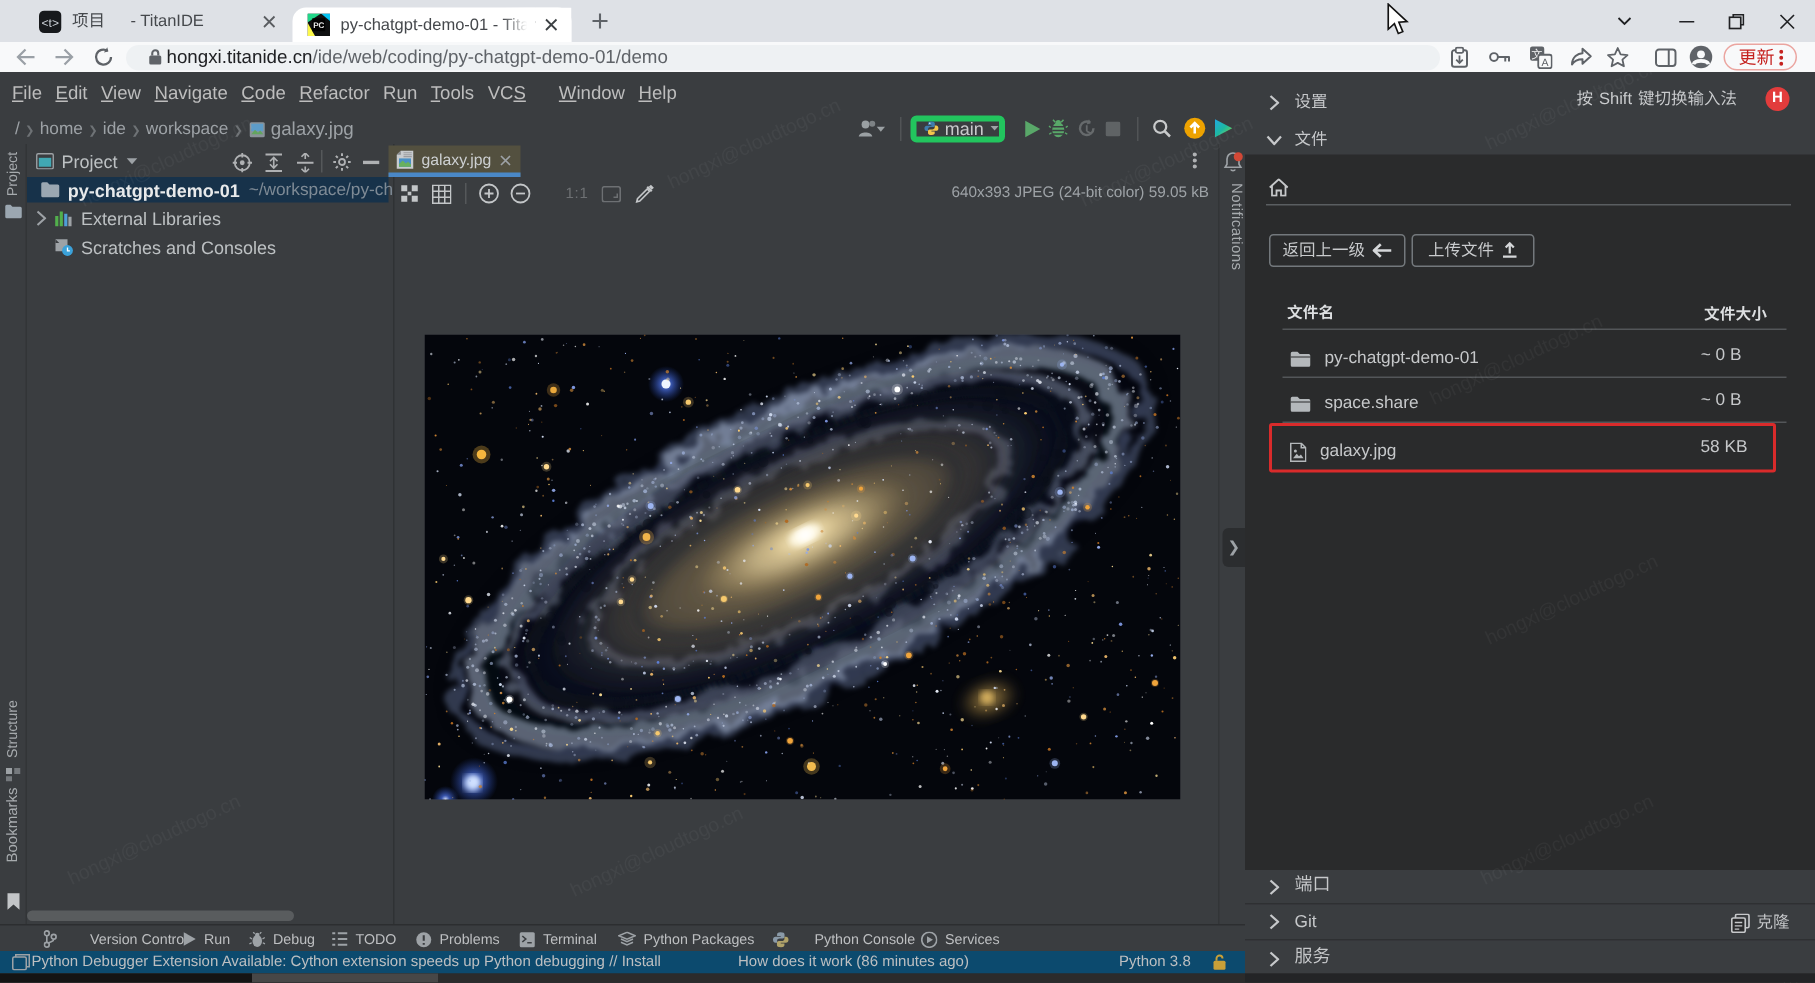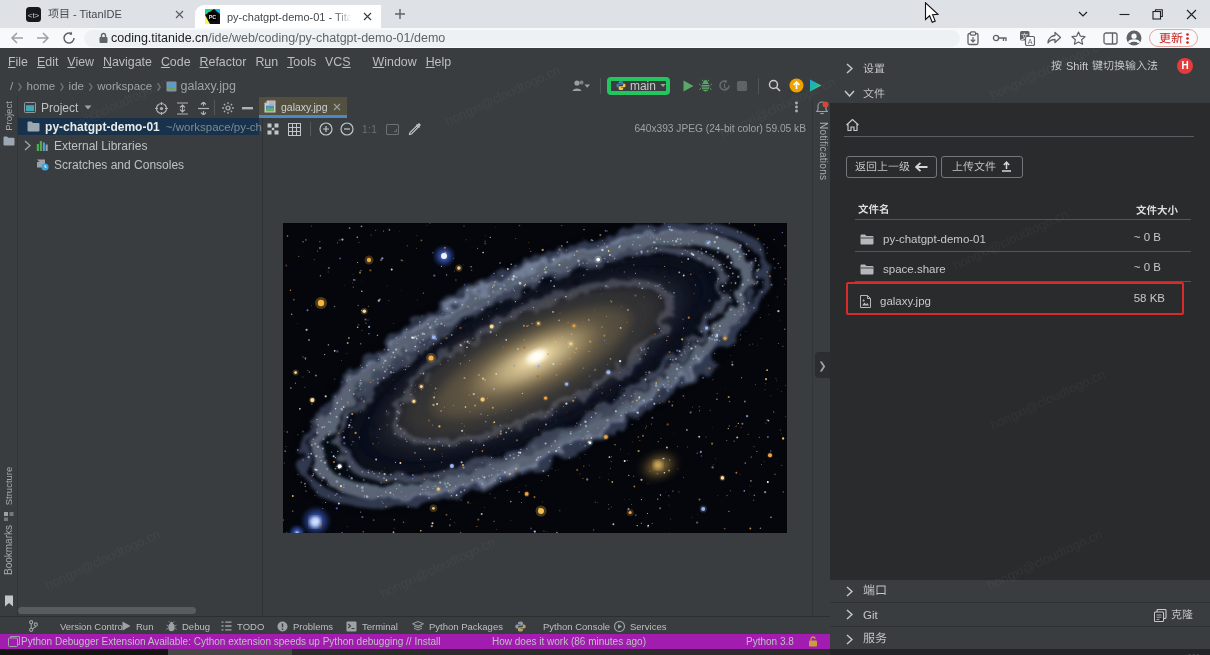--- a/index.html
+++ b/index.html
@@ -18,21 +18,21 @@
             <text x="7.5" y="10.8" font-size="8" fill="#cfd4da" text-anchor="middle" font-family="Liberation Sans">&lt;t&gt;</text>
           </svg>
         </span>
     <span style="margin-left:7px;white-space:nowrap">
           <span style="font-size:11px;color:#45484c;display:flex;align-items:center;gap:1px">
             <span style="display:inline-block;vertical-align:-2px">
               <svg width="22.0" height="13.4" viewBox="0 0 22.0 13.4" style="display:block">
                 <path fill="#45484c" d="M6.798 4.949999999999999V7.270999999999999C6.798 8.425999999999998 6.5009999999999994 9.834 3.509 10.658999999999999C3.6849999999999996 10.824 3.9269999999999996 11.120999999999999 4.026 11.296999999999999C7.138999999999999 10.318 7.622999999999999 8.712 7.622999999999999 7.270999999999999V4.949999999999999ZM7.579 9.449C8.426 9.998999999999999 9.504 10.790999999999999 10.020999999999999 11.318999999999999L10.571 10.735999999999999C10.043 10.219 8.943 9.459999999999999 8.096 8.931999999999999ZM0.319 8.425999999999998 0.528 9.283999999999999C1.5399999999999998 8.943 2.8819999999999997 8.481 4.169 8.041L4.059 7.326L2.7169999999999996 7.733V3.3H3.993V2.508H0.506V3.3H1.892V7.975ZM4.587 3.5859999999999994V8.767H5.39V4.334H8.975999999999999V8.745H9.801V3.5859999999999994H7.204999999999999C7.369999999999999 3.245 7.545999999999999 2.838 7.7219999999999995 2.442H10.527V1.693999999999999H4.191V2.442H6.742999999999999C6.633 2.816 6.5009999999999994 3.234 6.358 3.5859999999999994Z M13.562999999999999 5.279999999999999H19.349V7.094999999999999H13.562999999999999ZM13.562999999999999 4.4879999999999995V2.7059999999999995H19.349V4.4879999999999995ZM13.562999999999999 7.887H19.349V9.713H13.562999999999999ZM12.738 1.8919999999999995V11.264H13.562999999999999V10.516H19.349V11.264H20.207V1.8919999999999995Z"></path>
               </svg>
             </span>
-            <span style="margin-left:2px"> - TitanIDE</span>
+            <span style="margin-left:16px"> - TitanIDE</span>
           </span>
         </span>
     <svg width="9" height="9" viewBox="0 0 9 9" style="position:absolute;right:6px;top:10px">
           <path d="M1 1 L8 8 M8 1 L1 8" stroke="#5a5d61" stroke-width="1.2"></path>
         </svg>
   </div>
   <div class="abs" style="left:195px;top:5px;width:186px;height:23px;background:#fff;border-radius:9px 9px 0 0">
     <div class="row" style="height:100%;padding-left:10px;position:relative;overflow:hidden">
       <svg width="15" height="15" viewBox="0 0 15 15">
             <rect x="0" y="0" width="15" height="15" fill="#0e0f10"></rect>
@@ -80,21 +80,21 @@
   <svg width="14" height="14" viewBox="0 0 14 14" class="abs" style="left:62px;top:3px">
         <path d="M12 7 A5 5 0 1 1 9.8 2.9" stroke="#5f6368" stroke-width="1.5" fill="none"></path>
         <path d="M9.5 0.5 L10.2 3.4 L7.3 4.0 Z" fill="#5f6368"></path>
       </svg>
   <div class="abs" style="left:84px;top:1.5px;width:876px;height:17px;background:#eef1f3;border-radius:8.5px"></div>
   <svg width="11" height="12" viewBox="0 0 11 12" class="abs" style="left:98px;top:4px">
         <rect x="1.5" y="5" width="8" height="6" rx="1" fill="#5f6368"></rect>
         <path d="M3.5 5 V3.5 a2 2 0 0 1 4 0 V5" stroke="#5f6368" stroke-width="1.4" fill="none"></path>
       </svg>
   <div class="abs row" style="left:111px;top:1.5px;height:17px;font-size:12.5px;white-space:nowrap">
-    <span style="color:#202124">coding.titanide.cn</span>
+    <span style="color:#202124">hongxi.titanide.cn</span>
         <span style="color:#5f6368">/ide/web/coding/py-chatgpt-demo-01/demo</span>
   </div>
   <svg width="14" height="15" viewBox="0 0 14 15" class="abs" style="left:966px;top:2.5px">
         <rect x="2" y="2.5" width="10" height="11" rx="1.5" stroke="#5f6368" stroke-width="1.3" fill="none"></rect>
         <rect x="4.5" y="0.8" width="5" height="3.4" rx="1" fill="#f8f9fa" stroke="#5f6368" stroke-width="1.2"></rect>
         <path d="M7 6 L7 11 M4.8 8.7 L7 11 L9.2 8.7" stroke="#5f6368" stroke-width="1.2" fill="none"></path>
       </svg>
   <svg width="16" height="10" viewBox="0 0 16 10" class="abs" style="left:992px;top:5px">
         <circle cx="4" cy="5" r="2.6" stroke="#5f6368" stroke-width="1.3" fill="none"></circle>
         <path d="M6.6 5 L14.5 5 M11.5 5 L11.5 8 M14 5 L14 8" stroke="#5f6368" stroke-width="1.3" fill="none"></path>
@@ -327,21 +327,21 @@
         </svg>
   <div style="width:1px;height:14px;background:#55585a;margin-left:9px"></div>
   <svg width="14" height="14" viewBox="0 0 14 14" style="margin-left:8px">
           <circle cx="7" cy="7" r="6" stroke="#c3c6c8" stroke-width="1.2" fill="none"></circle>
           <path d="M7 4 V10 M4 7 H10" stroke="#c3c6c8" stroke-width="1.2"></path>
         </svg>
   <svg width="14" height="14" viewBox="0 0 14 14" style="margin-left:7px">
           <circle cx="7" cy="7" r="6" stroke="#c3c6c8" stroke-width="1.2" fill="none"></circle>
           <path d="M4 7 H10" stroke="#c3c6c8" stroke-width="1.2"></path>
         </svg>
-  <span style="margin-left:8px;font-size:10px;color:#6d7073;letter-spacing:0.5px">1:1</span>
+  <span style="margin-left:23px;font-size:10px;color:#6d7073;letter-spacing:0.5px">1:1</span>
   <svg width="13" height="11" viewBox="0 0 13 11" style="margin-left:9px">
           <rect x="0.5" y="0.5" width="12" height="10" rx="1.5" fill="none" stroke="#6d7073" stroke-width="1.1"></rect>
           <path d="M8 7.5 L10.5 7.5 L10.5 5" stroke="#6d7073" stroke-width="1" fill="none"></path>
         </svg>
   <svg width="13" height="13" viewBox="0 0 13 13" style="margin-left:9px">
           <path d="M1.5 11.5 L2 9.5 L8.5 3 L10 4.5 L3.5 11 Z" fill="none" stroke="#c3c6c8" stroke-width="1.1"></path>
           <path d="M8.5 1.5 L11.5 4.5" stroke="#c3c6c8" stroke-width="1.4"></path>
           <path d="M10.2 0.8 L12.2 2.8" stroke="#c3c6c8" stroke-width="2"></path>
         </svg>
  </div>
@@ -2153,21 +2153,21 @@
         <span>Python Console</span>
       </div>
  <div class="abs row" style="left:614px;top:0;height:18px;gap:5px">
         <svg width="11" height="11" viewBox="0 0 11 11">
           <circle cx="5.5" cy="5.5" r="5" stroke="#9da2a6" stroke-width="1.1" fill="none"></circle>
           <path d="M4 3.2 L8 5.5 L4 7.8 Z" fill="#9da2a6"></path>
         </svg>
         <span>Services</span>
       </div>
 </div>
-<div class="abs" style="left:0;top:634px;width:830px;height:15px;background:#a21caf;font-size:10px;color:#bdbfc1">
+<div class="abs" style="left:0;top:634px;width:830px;height:15px;background:#0c4a6e;font-size:10px;color:#bdbfc1">
  <svg width="12" height="11" viewBox="0 0 12 11" class="abs" style="left:8px;top:2px">
         <rect x="0.5" y="2" width="9" height="8.5" rx="1" stroke="#9da2a6" stroke-width="1" fill="none"></rect>
         <path d="M2.5 2 L2.5 0.5 L11.5 0.5 L11.5 8.5 L9.5 8.5" stroke="#9da2a6" stroke-width="1" fill="none"></path>
       </svg>
  <div class="abs" style="left:21px;top:1.5px;white-space:nowrap">Python Debugger Extension Available: Cython extension speeds up Python debugging // Install</div>
       <div class="abs" style="left:492px;top:1.5px;white-space:nowrap">How does it work (86 minutes ago)</div>
  <div class="abs" style="left:746px;top:1.5px">Python 3.8</div>
  <svg width="10" height="11" viewBox="0 0 10 11" class="abs" style="left:808px;top:2px">
         <rect x="1" y="4.5" width="8" height="6" rx="1" fill="#c8a038"></rect>
         <path d="M3 4.5 V3 a2 2 0 0 1 4 0" stroke="#c8a038" stroke-width="1.3" fill="none"></path>

